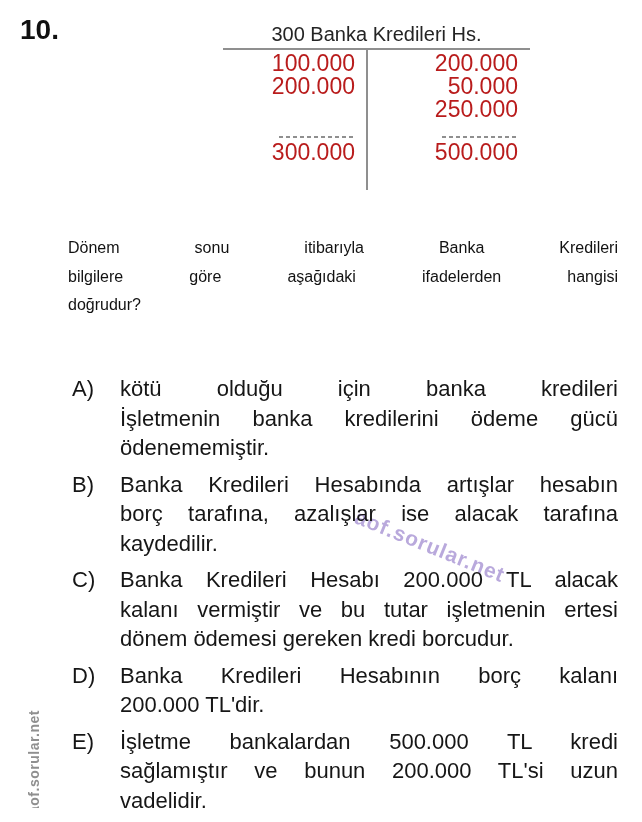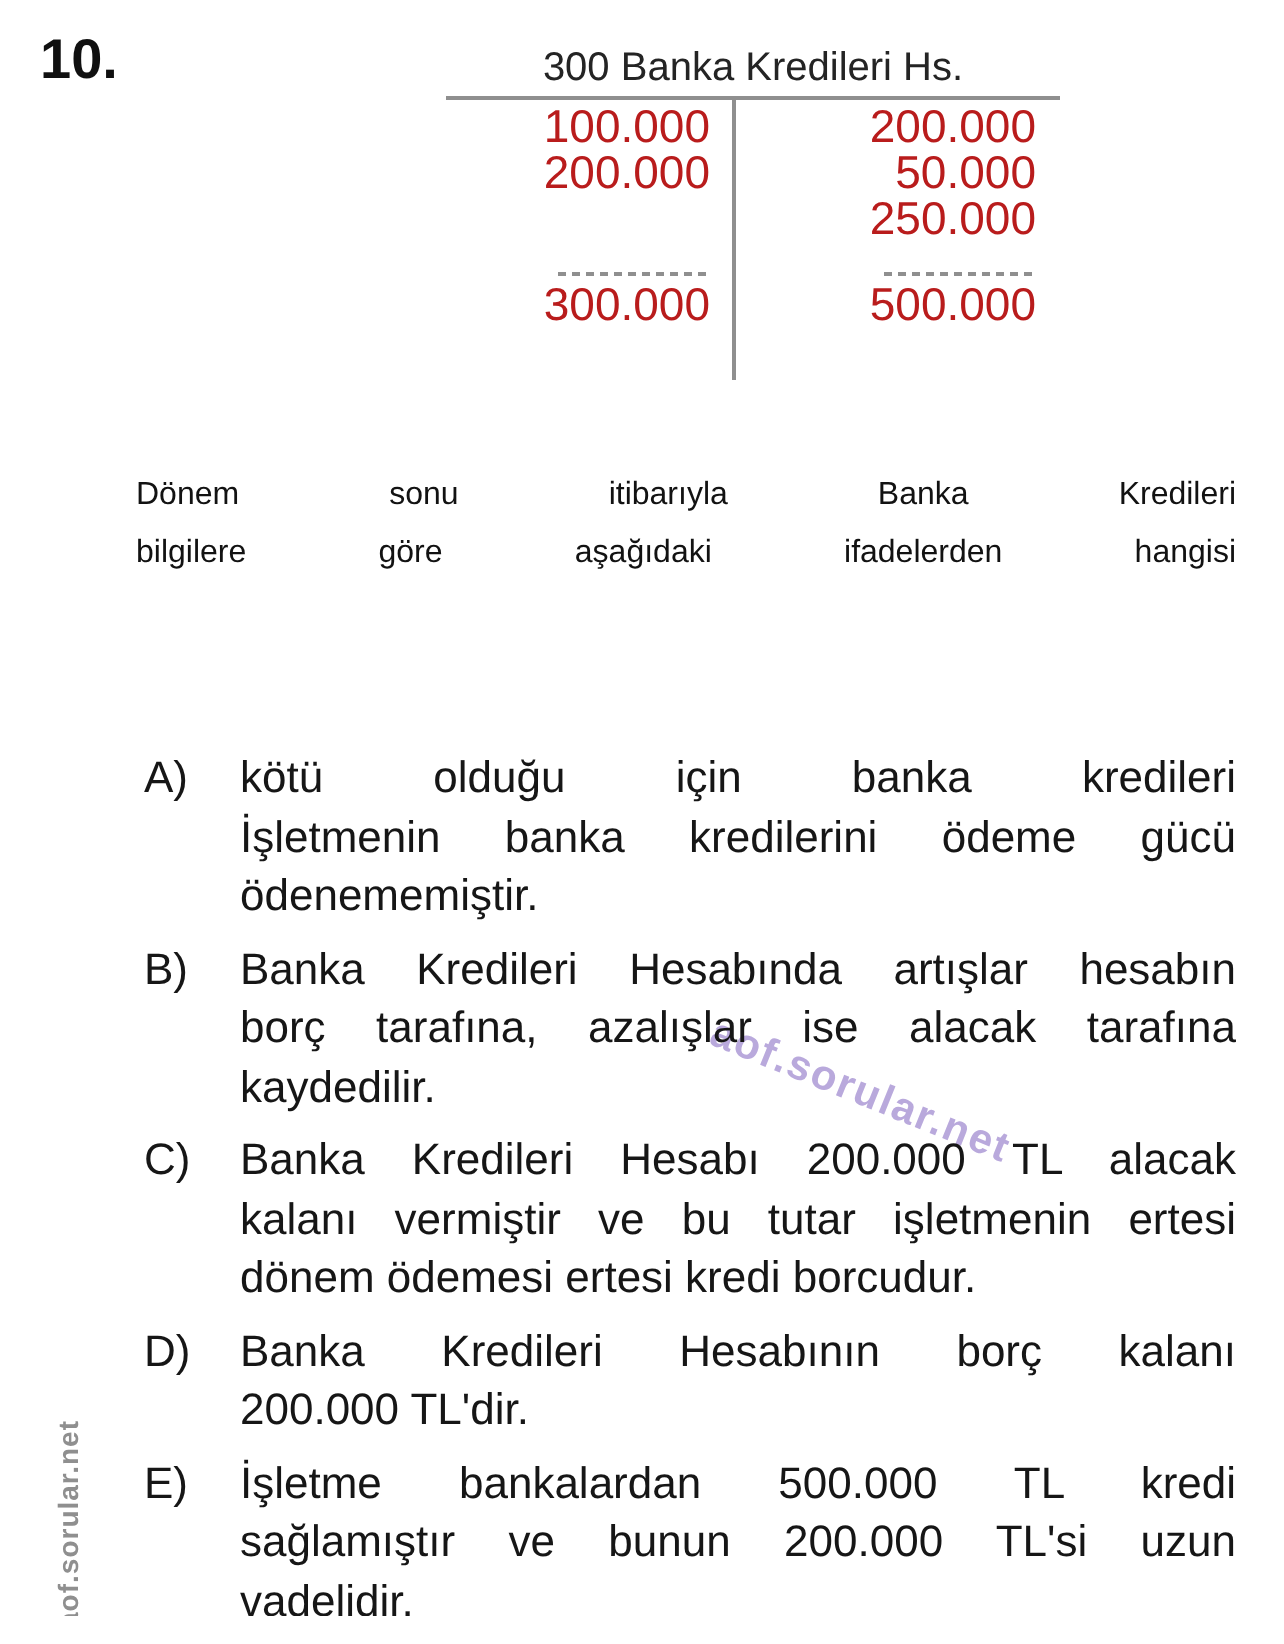--- a/index.html
+++ b/index.html
@@ -141,20 +141,21 @@
         <div class="ta-row">500.000</div>
       </div>
     </div>
   </div>
 
   <div class="wm-diag">aof.sorular.net</div>
 
   <div class="question">
     <div class="jline">Dönem sonu itibarıyla Banka Kredileri</div>
     <div class="jline">bilgilere göre aşağıdaki ifadelerden hangisi</div>
+    <div class="plain">doğrudur?</div>
   </div>
 
   <div class="options">
 
     <div class="option">
       <div class="opt-letter">A)</div>
       <div class="opt-text">
         <div class="jline">kötü olduğu için banka kredileri</div>
         <div class="jline">İşletmenin banka kredilerini ödeme gücü</div>
         <div class="plain">ödenememiştir.</div>
@@ -168,21 +169,21 @@
         <div class="jline">borç tarafına, azalışlar ise alacak tarafına</div>
         <div class="plain">kaydedilir.</div>
       </div>
     </div>
 
     <div class="option">
       <div class="opt-letter">C)</div>
       <div class="opt-text">
         <div class="jline">Banka Kredileri Hesabı 200.000 TL alacak</div>
         <div class="jline">kalanı vermiştir ve bu tutar işletmenin ertesi</div>
-        <div class="plain">dönem ödemesi ertesi kredi borcudur.</div>
+        <div class="plain">dönem ödemesi gereken kredi borcudur.</div>
       </div>
     </div>
 
     <div class="option">
       <div class="opt-letter">D)</div>
       <div class="opt-text">
         <div class="jline">Banka Kredileri Hesabının borç kalanı</div>
         <div class="plain">200.000 TL'dir.</div>
       </div>
     </div>

